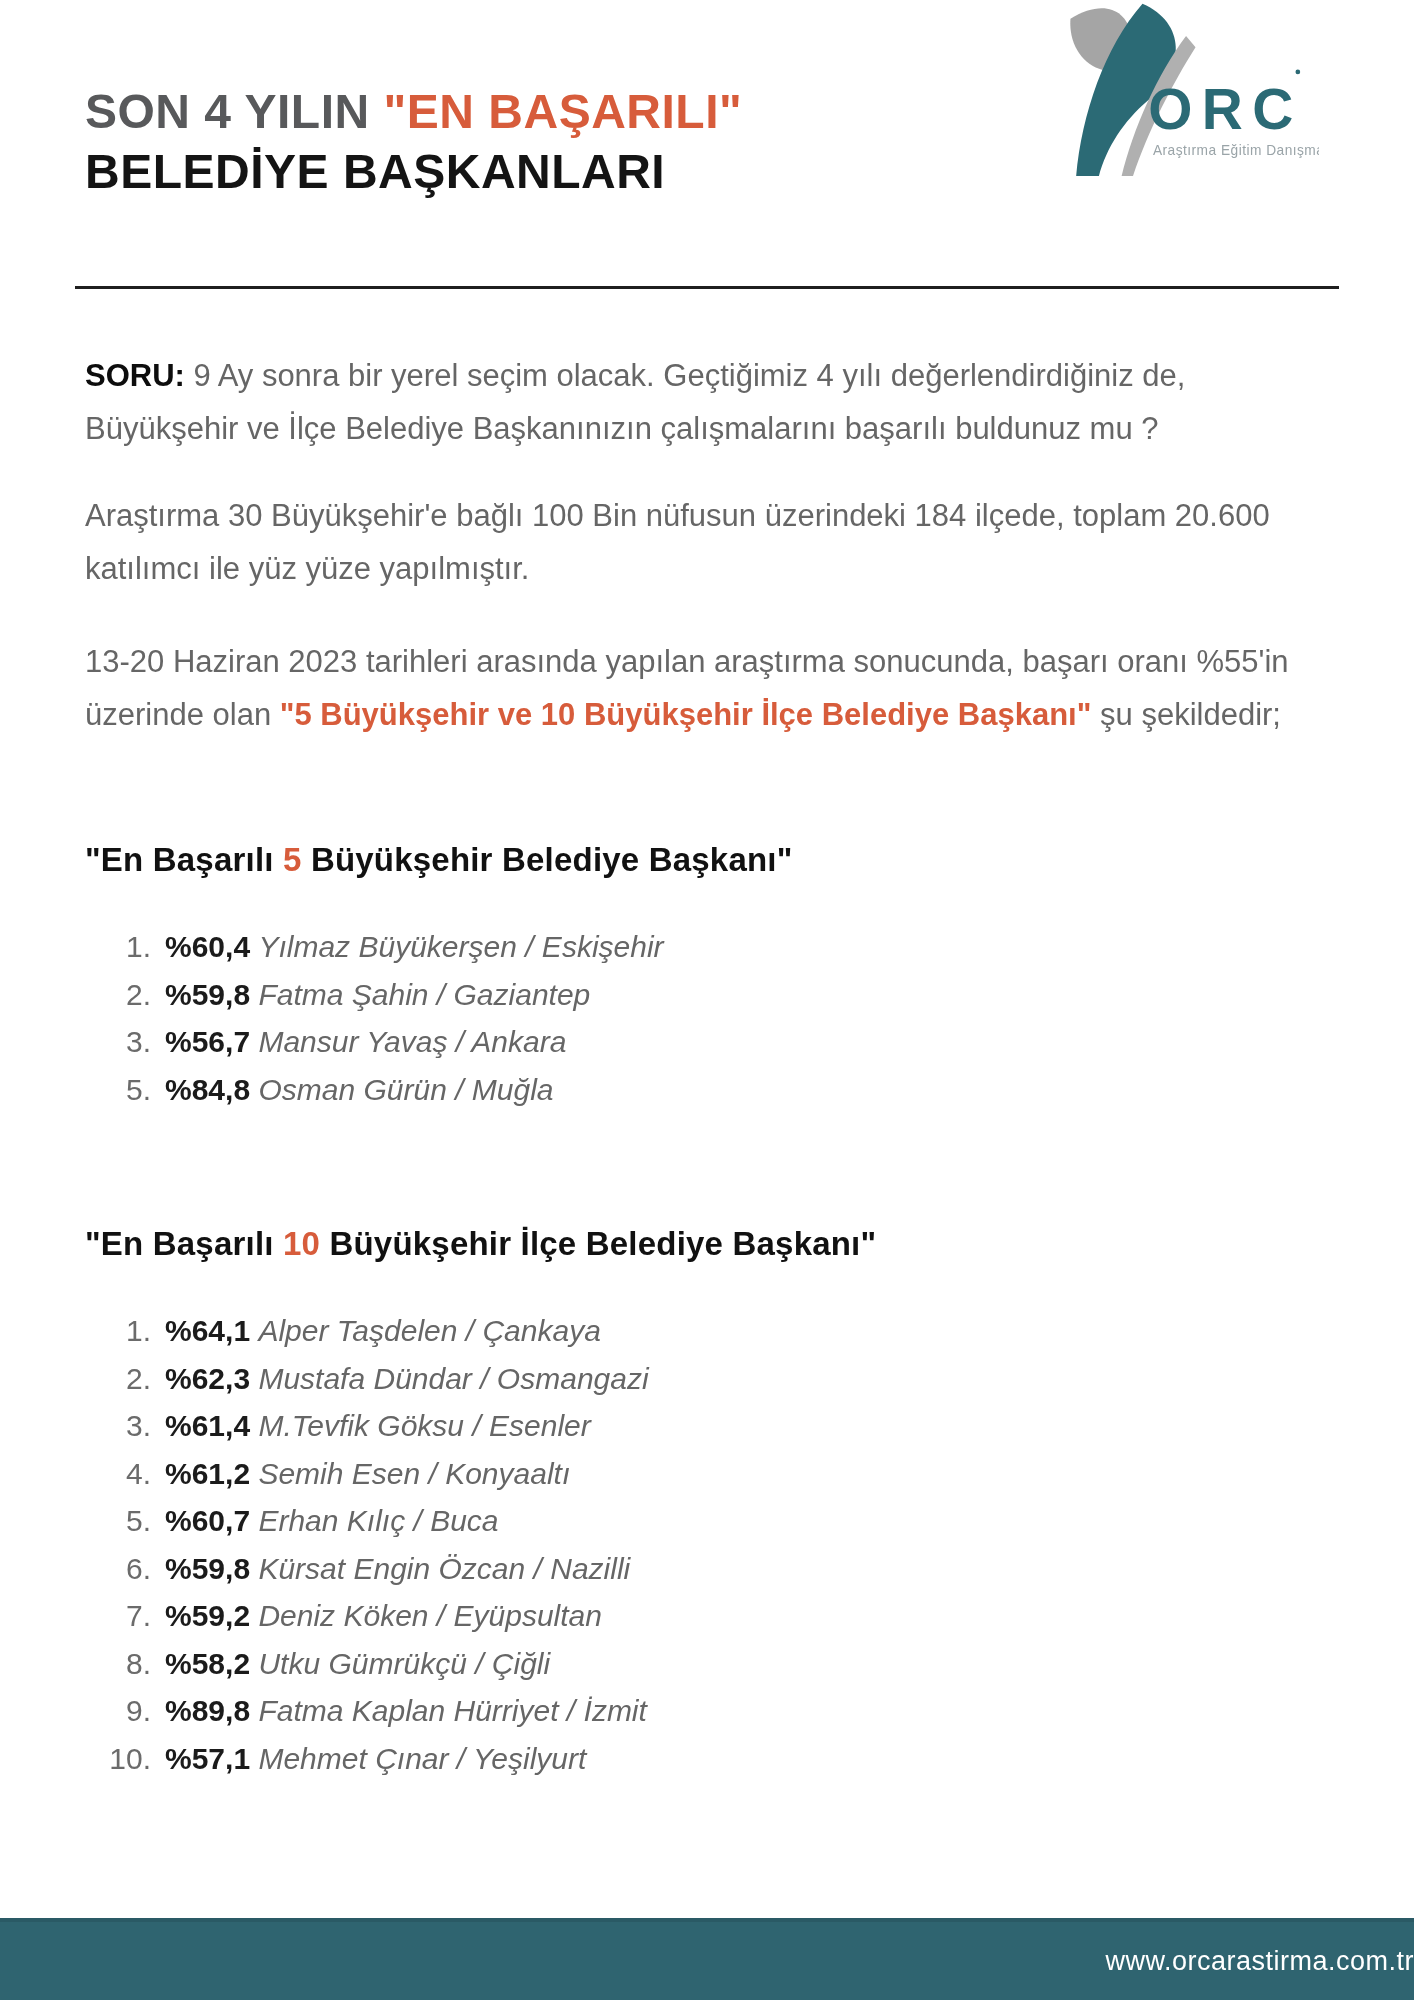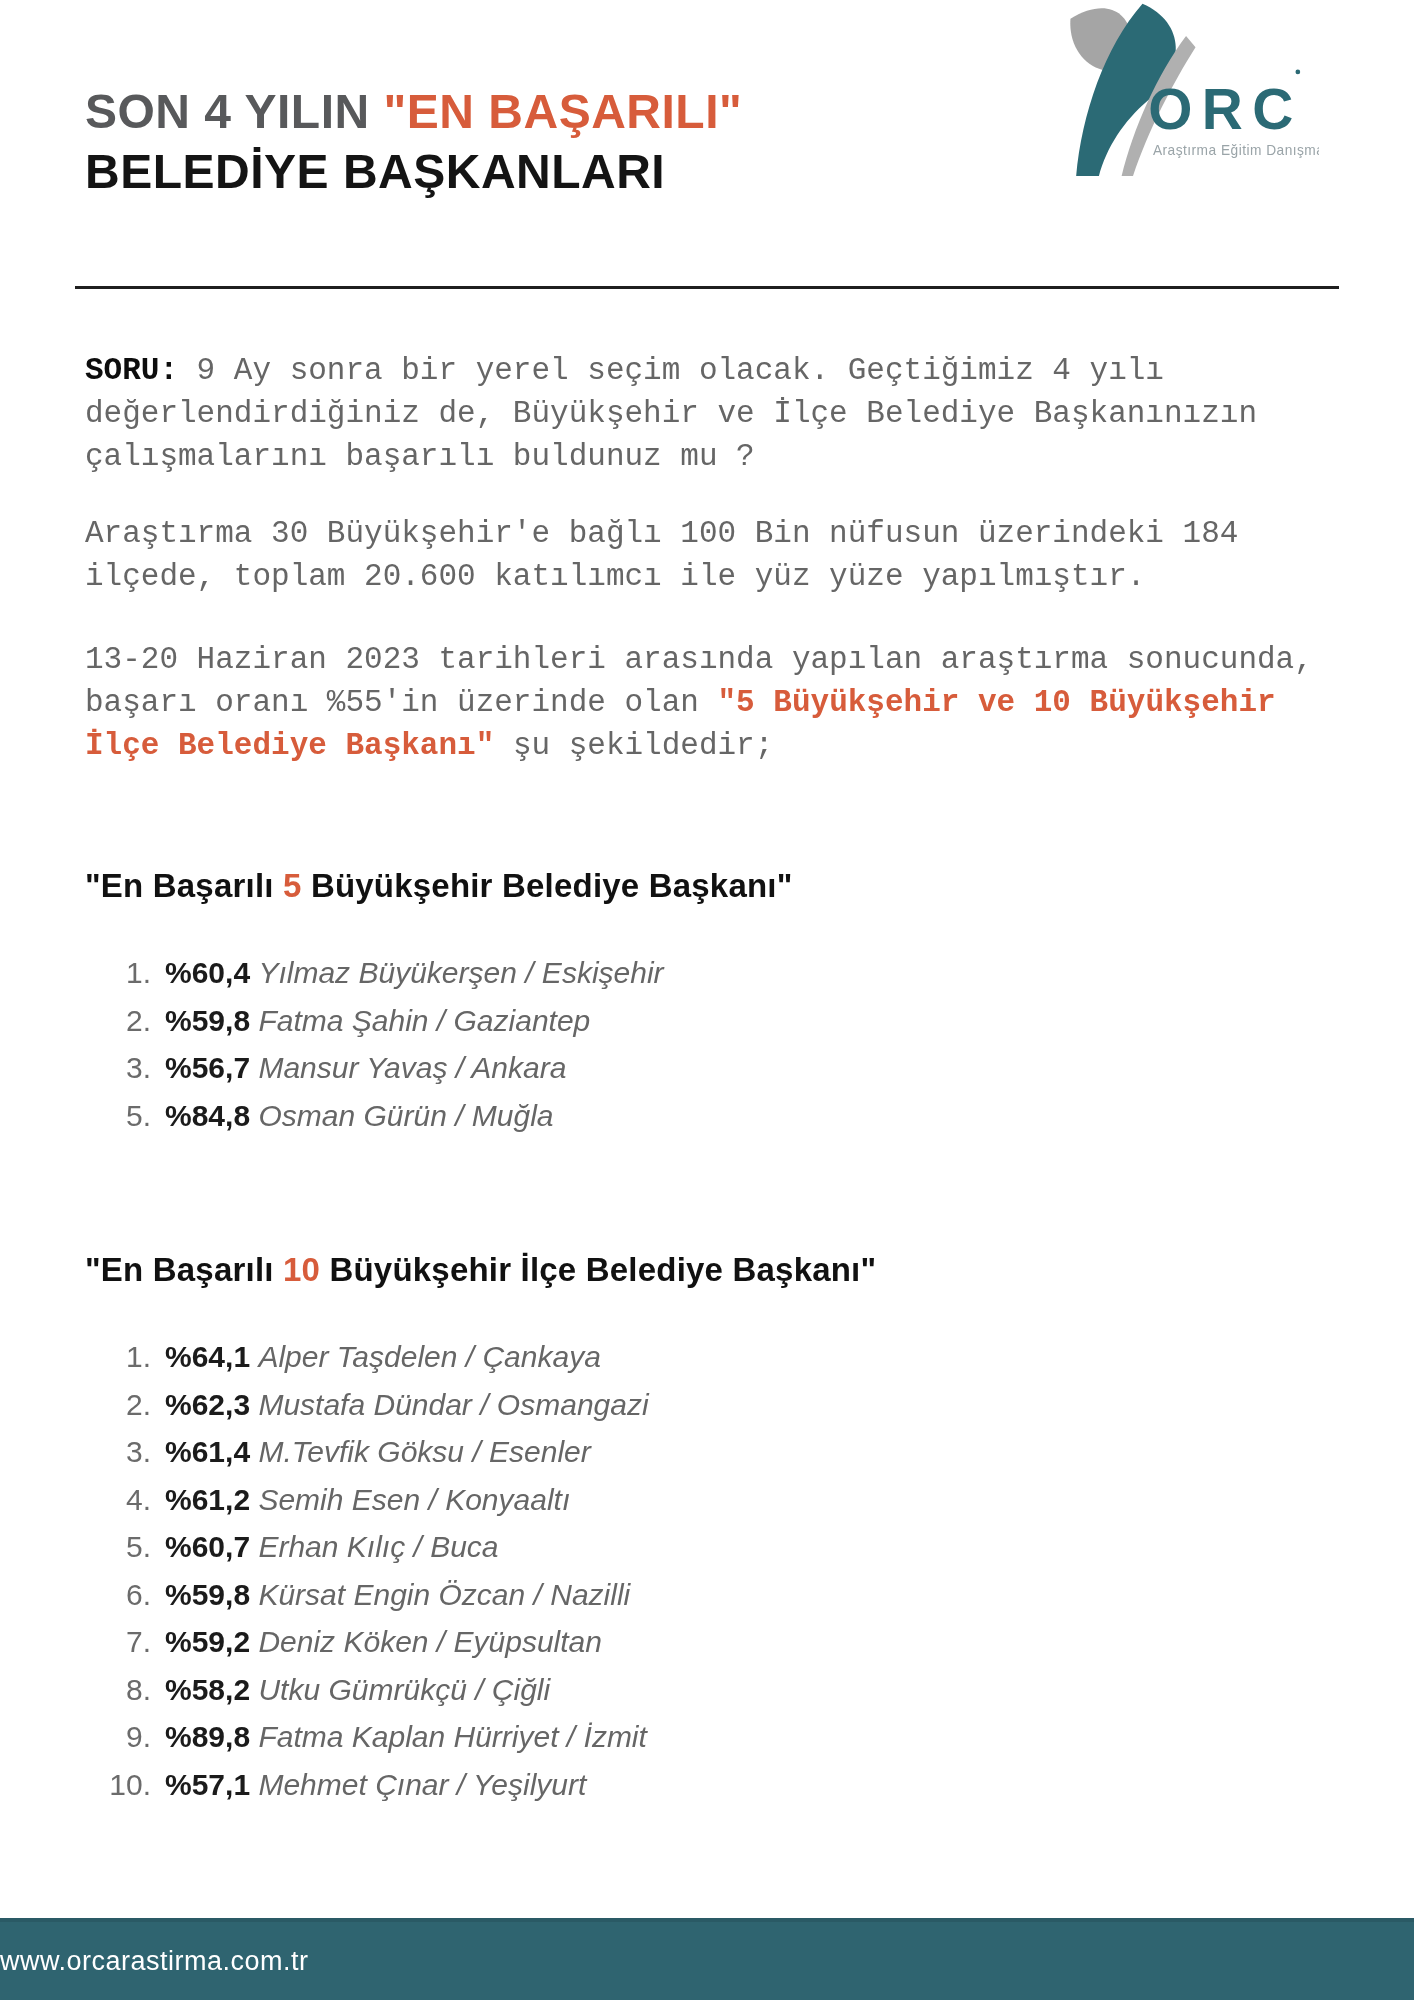--- a/index.html
+++ b/index.html
@@ -42,24 +42,23 @@
 
   .rule {
     border: none;
     border-top: 3px solid #1f1f1f;
     margin: 36px -10px 0 -10px;
   }
 
   
   .para {
     font-size: 31px;
-    line-height: 43px;
+    line-height: 53px;
     color: #666666;
     margin: 34px 0 0 0;
-    font-family: Liberation Mono, monospace;
   }
   .para.first { margin-top: 60px; }
   .para.third { margin-top: 40px; }
   .q-label { color: #0d0d0d; font-weight: bold; }
   .hl-accent { color: #d75c3b; font-weight: bold; }
 
   
   .section-heading {
     font-size: 33px;
     font-weight: bold;
@@ -90,21 +89,21 @@
 
   
   .footer {
     position: absolute;
     left: 0; right: 0; bottom: 0;
     height: 78px;
     background: #2f6470;
     border-top: 4px solid #2a5a65;
     display: flex;
     align-items: center;
-    justify-content: flex-start;
+    justify-content: flex-end;
   }
   .footer-url {
     color: #ffffff;
     font-size: 27px;
     letter-spacing: 0.5px;
   }
 </style>
 </head>
 <body>
 

